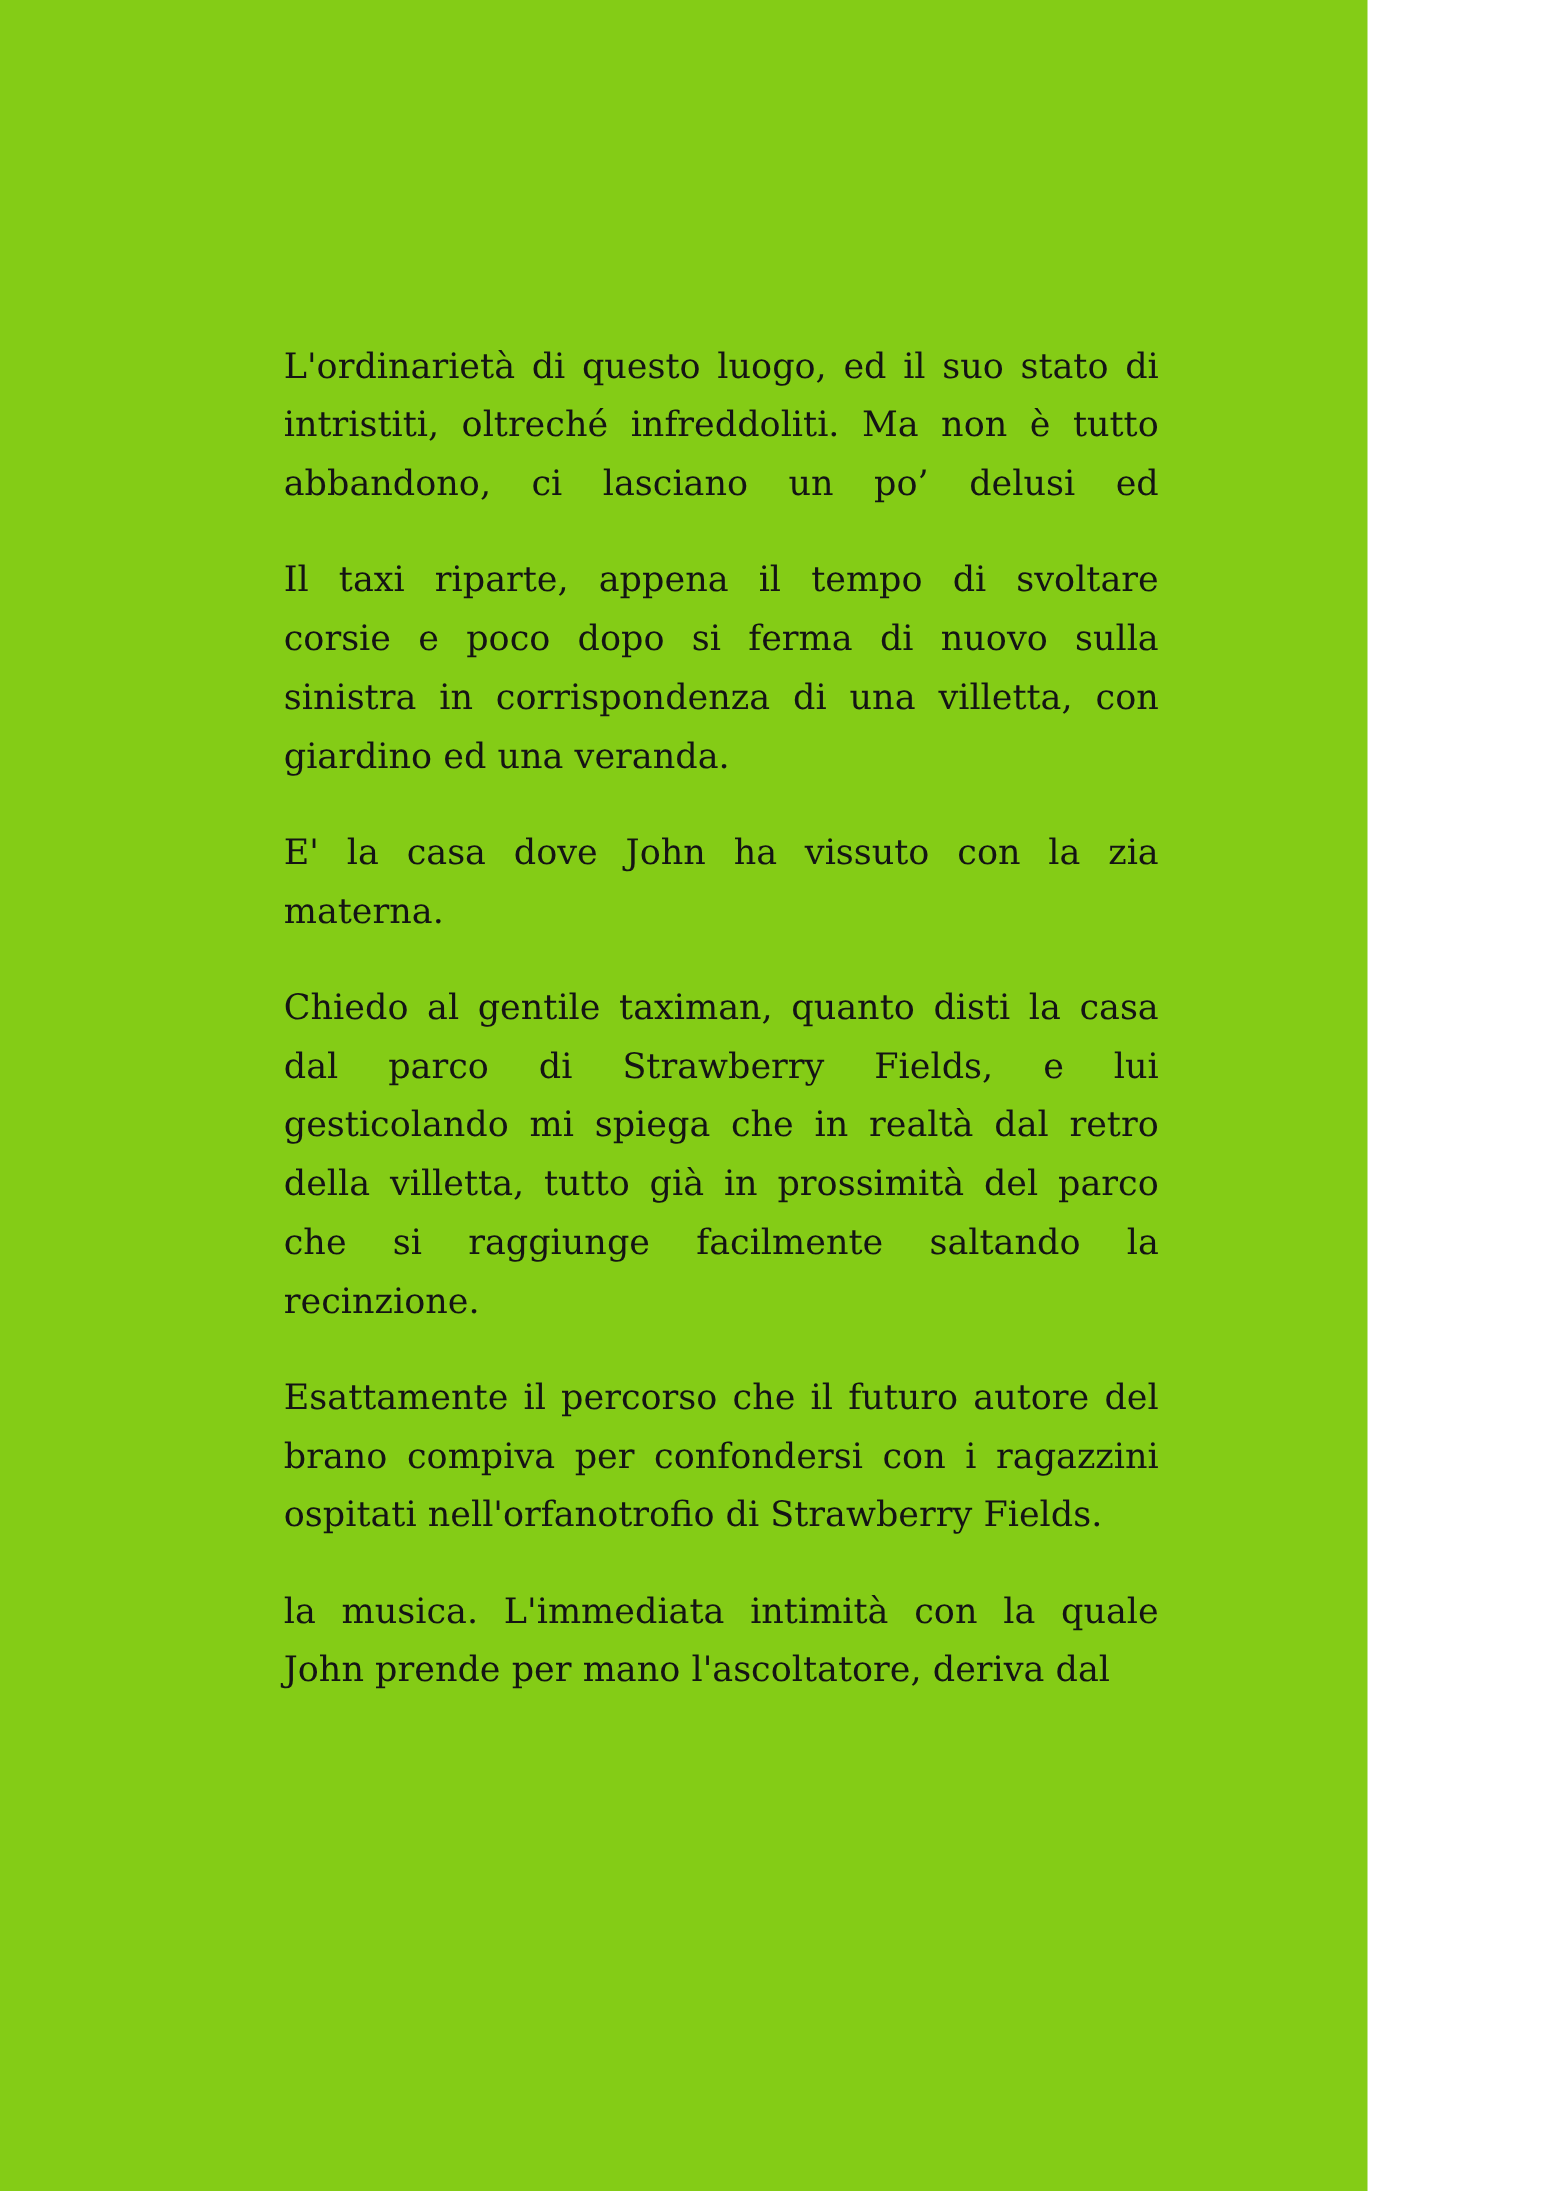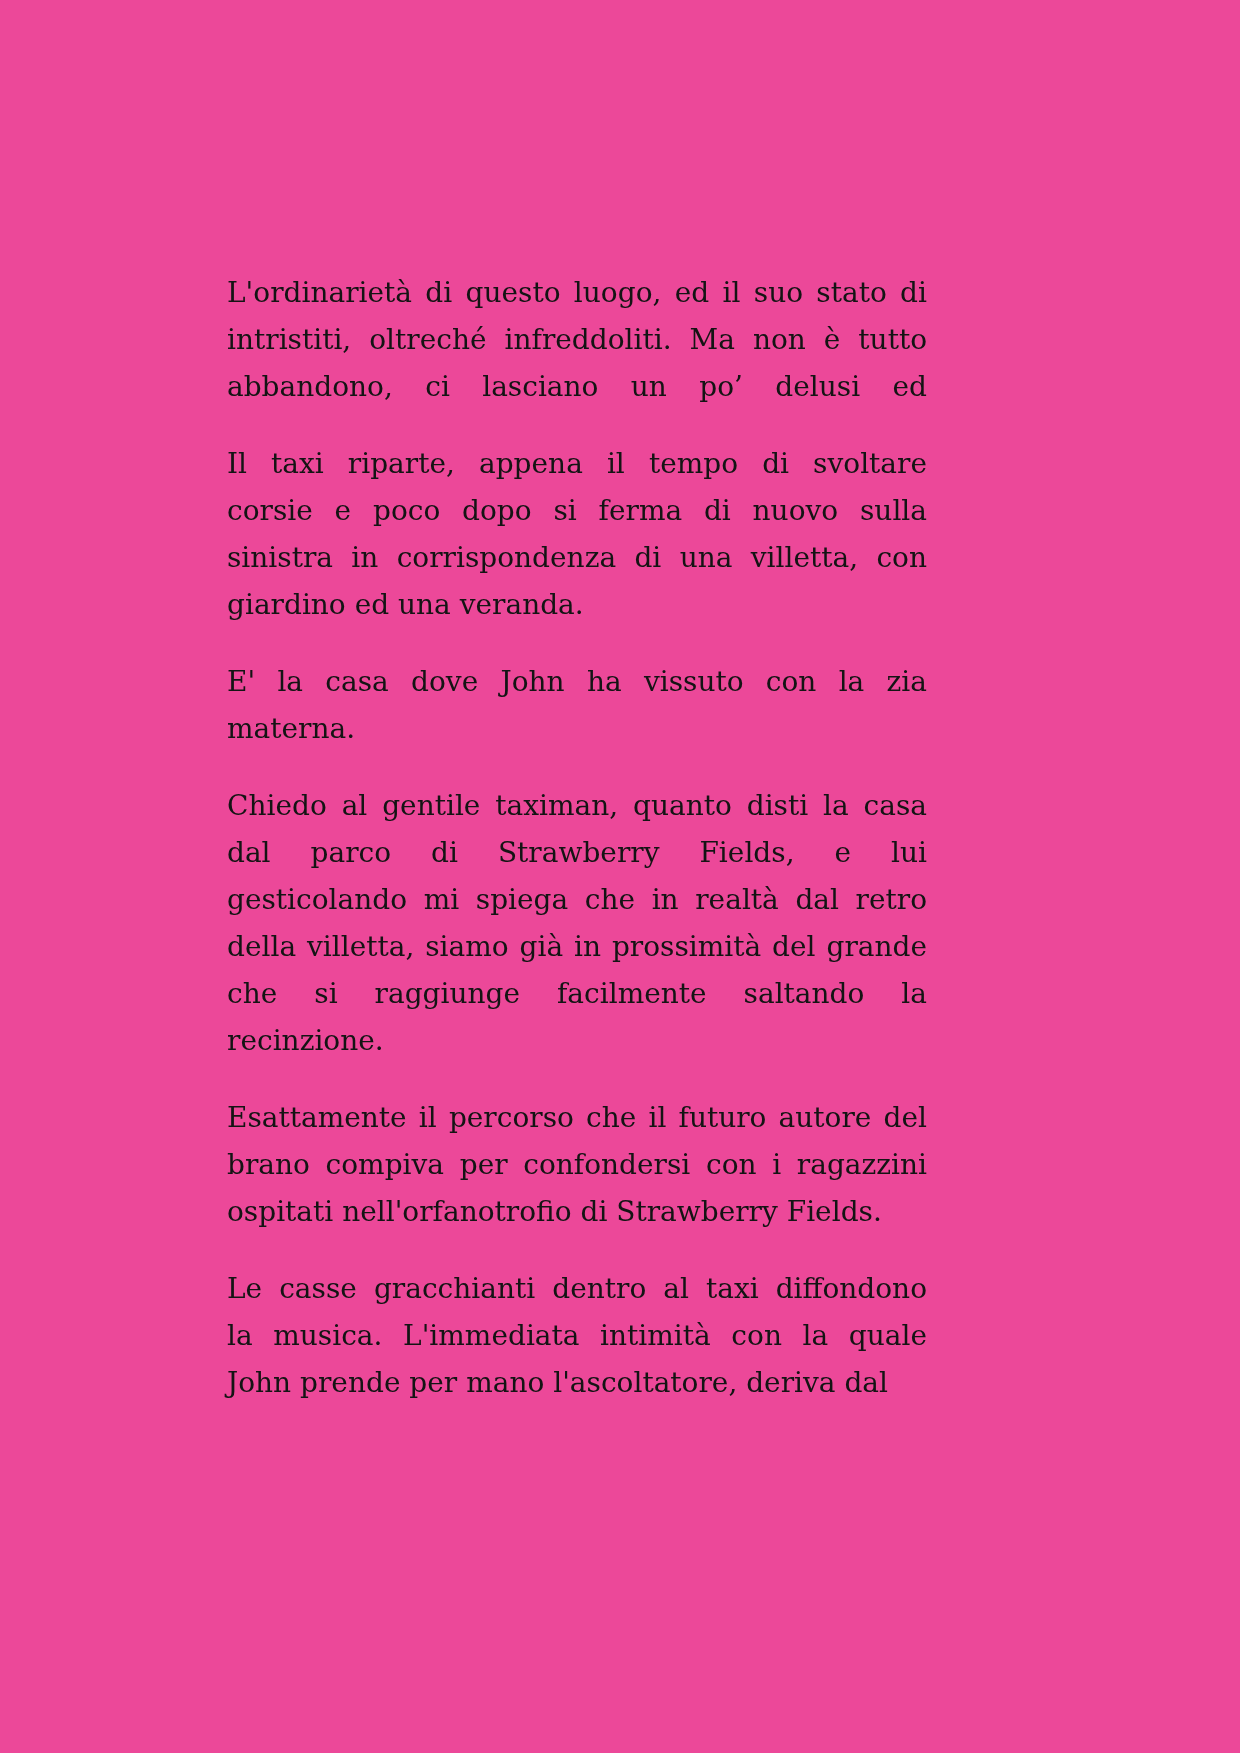--- a/index.html
+++ b/index.html
@@ -2,23 +2,23 @@
 <html lang="it"><head>
 <meta charset="utf-8">
 <style>
   html, body {
     margin: 0;
     padding: 0;
     background: #ffffff;
   }
   .page {
     position: relative;
-    width: 1240px;
+    width: 1094px;
     height: 1753px;
-    background: #ec4899;
+    background: #84cc16;
     overflow: hidden;
   }
   .text-block {
     position: absolute;
     left: 227px;
     top: 269px;
     width: 700px;
     font-family: "DejaVu Serif", "Liberation Serif", serif;
     font-size: 28px;
     line-height: 47px;
@@ -54,28 +54,27 @@
         <div class="line last">giardino ed una veranda.</div>
       </div>
       <div class="para">
         <div class="line">E' la casa dove John ha vissuto con la zia</div>
         <div class="line last">materna.</div>
       </div>
       <div class="para">
         <div class="line">Chiedo al gentile taximan, quanto disti la casa</div>
         <div class="line">dal parco di Strawberry Fields, e lui</div>
         <div class="line">gesticolando mi spiega che in realtà dal retro</div>
-        <div class="line">della villetta, siamo già in prossimità del grande</div>
+        <div class="line">della villetta, tutto già in prossimità del parco</div>
         <div class="line">che si raggiunge facilmente saltando la</div>
         <div class="line last">recinzione.</div>
       </div>
       <div class="para">
         <div class="line">Esattamente il percorso che il futuro autore del</div>
         <div class="line">brano compiva per confondersi con i ragazzini</div>
         <div class="line last">ospitati nell'orfanotrofio di Strawberry Fields.</div>
       </div>
       <div class="para">
-        <div class="line">Le casse gracchianti dentro al taxi diffondono</div>
         <div class="line">la musica. L'immediata intimità con la quale</div>
         <div class="line last">John prende per mano l'ascoltatore, deriva dal</div>
       </div>
     </section>
 </main>
 
 </body></html>

